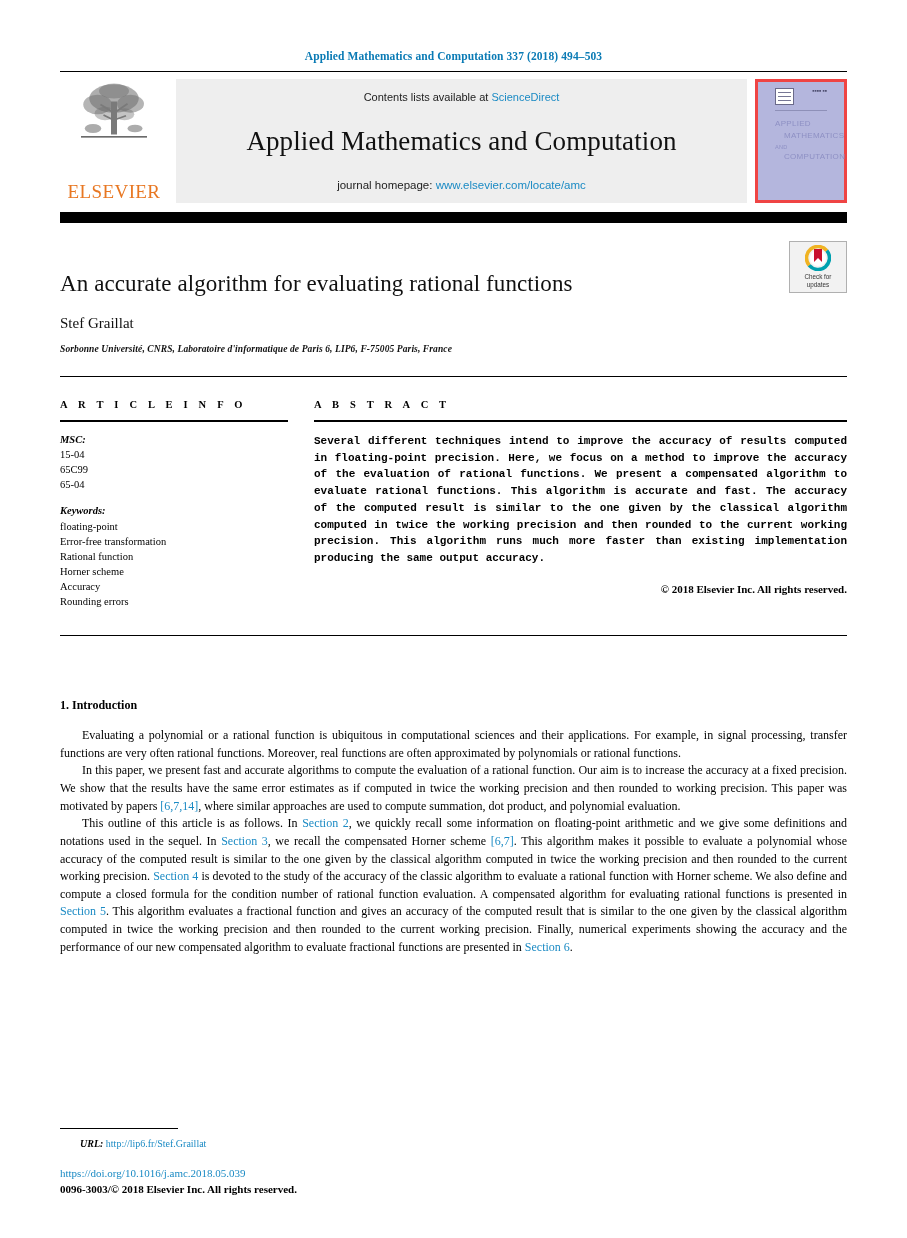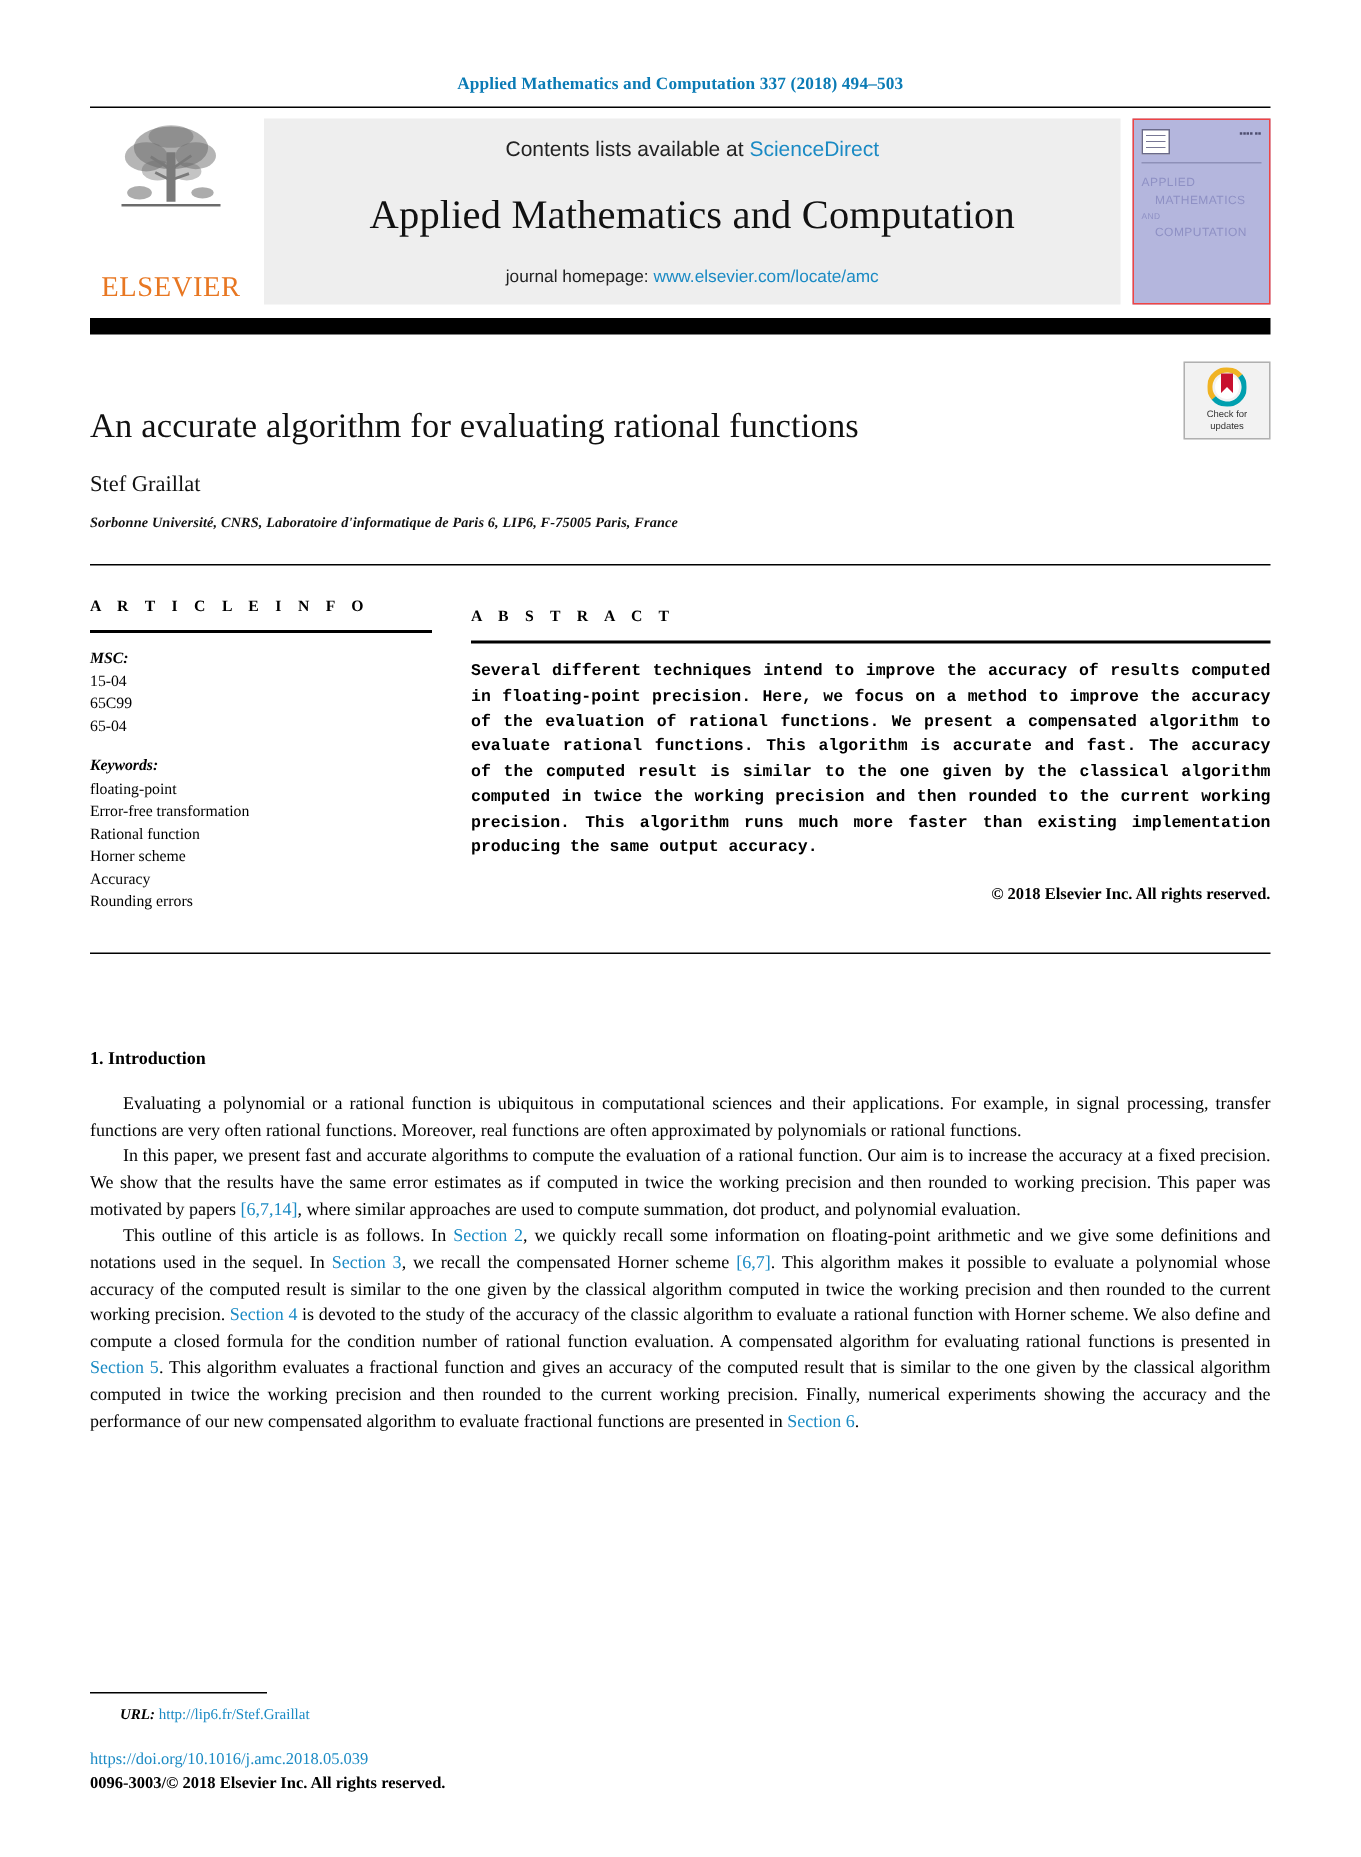--- a/index.html
+++ b/index.html
@@ -73,21 +73,21 @@
     background: #eeeeee;
     margin: 0 8px;
     display: flex;
     flex-direction: column;
     align-items: center;
     justify-content: space-between;
     padding: 12px 0 12px 0;
   }
   .contents-line {
     font-family: "Liberation Sans", sans-serif;
-    font-size: 14px;
+    font-size: 11px;
     color: #222;
   }
   .contents-line .sd {
     color: #1a8ac4;
   }
   .journal-name {
     font-family: "Liberation Serif", serif;
     font-size: 27px;
     color: #111;
     letter-spacing: .1px;
@@ -96,25 +96,25 @@
     font-family: "Liberation Sans", sans-serif;
     font-size: 11.5px;
     color: #222;
   }
   .homepage-line .url {
     color: #1a8ac4;
   }
   .cover-thumb {
     width: 92px;
     flex: 0 0 92px;
-    border: 1px solid #ef4444;
+    border: 3px solid #ef4444;
     background: #b4b6dd;
     position: relative;
     box-sizing: border-box;
-    padding: 6px 5px;
+    padding: 6px 17px;
   }
   .cover-top {
     display: flex;
     justify-content: space-between;
     align-items: flex-start;
   }
   .cover-badge {
     width: 17px;
     height: 15px;
     background: #ffffff;
@@ -207,21 +207,20 @@
   }
 
   
   .sep-rule {
     border-top: 1px solid #000;
     margin-top: 22px;
   }
   .info-abstract {
     display: flex;
     margin-top: 22px;
-    align-items: center;
   }
   .col-info {
     width: 228px;
     flex: 0 0 228px;
     margin-right: 26px;
   }
   .col-abstract {
     flex: 1 1 auto;
   }
   .sec-head {

